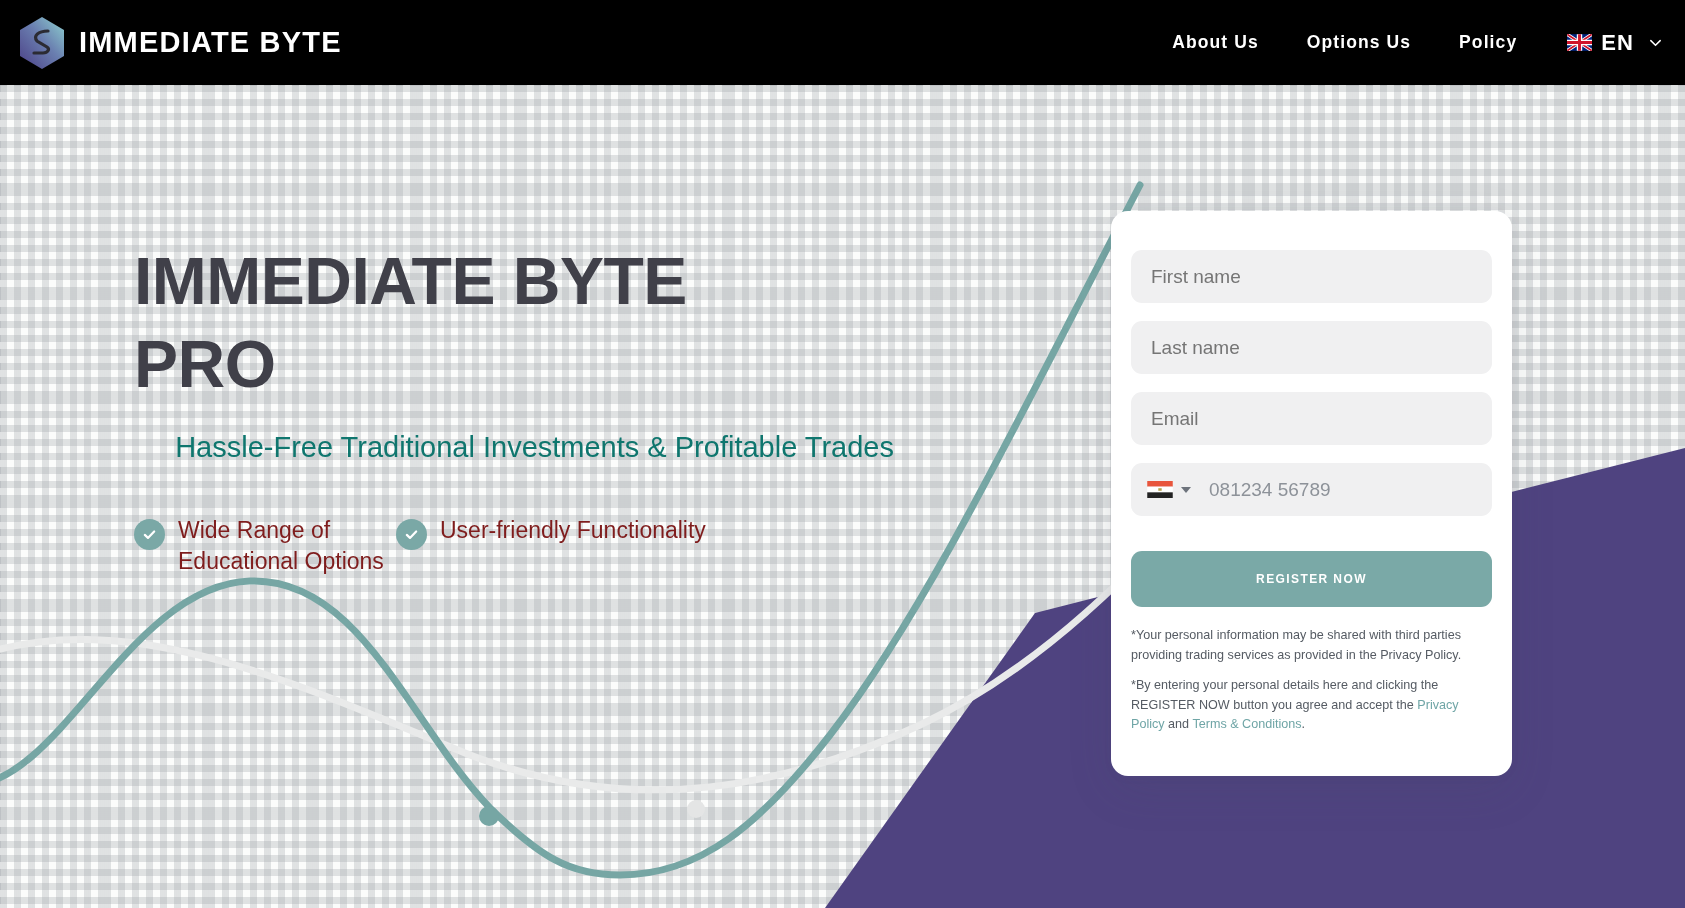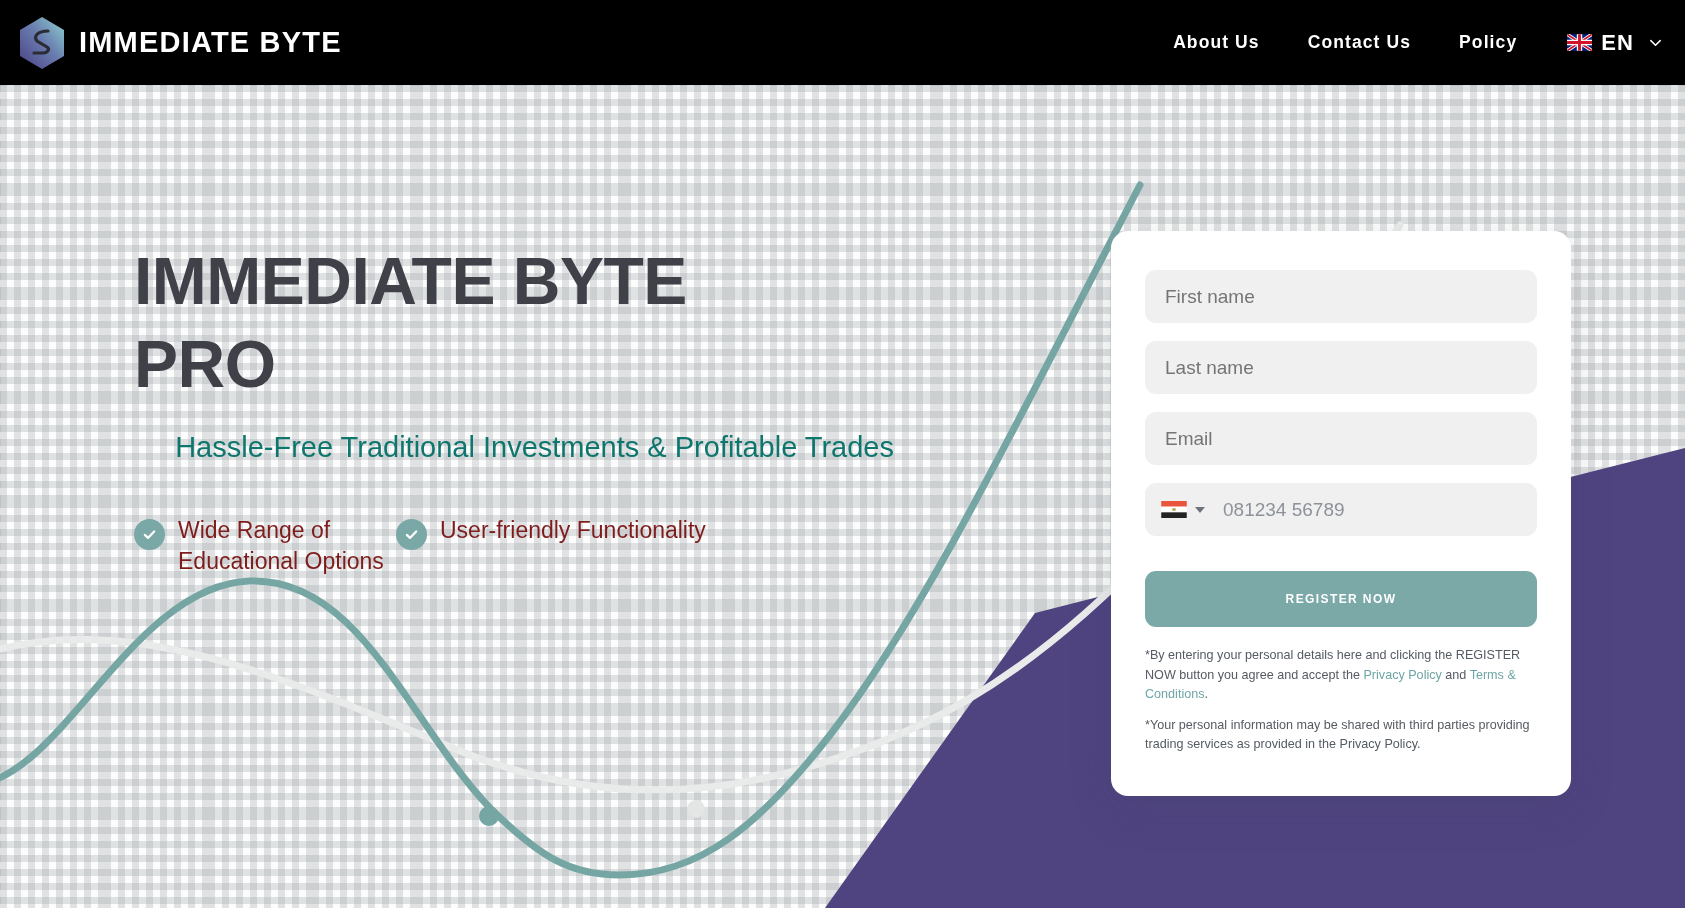--- a/index.html
+++ b/index.html
@@ -90,25 +90,24 @@
   .check{
     flex:0 0 auto; width:31px; height:31px; border-radius:50%;
     background:#7aa8a6; display:flex; align-items:center; justify-content:center;
     margin-top:4px;
   }
   .check svg{ width:17px; height:17px; display:block; }
   .feat-label{ font-size:23px; line-height:1.36; color:#7f1d1d; }
 
   
   .card{
-    position:absolute; left:1111px; top:211px; width:460px;
-    background:#fff; border-radius:17px; padding:39px 34px 30px;
+    position:absolute; left:1111px; top:211px; width:401px;
+    background:#fff; border-radius:17px; padding:39px 20px 30px;
     box-shadow:0 14px 46px rgba(70,80,95,.13), 0 2px 8px rgba(70,80,95,.05);
     z-index:30;
-    margin-top:20px;
   }
   .field{
     height:53px; background:#f0f0f1; border-radius:11px;
     display:flex; align-items:center; padding:0 20px; margin-bottom:18px;
     border:none; width:100%; font-family:"Liberation Sans", sans-serif;
     font-size:19px; color:#6e737c;
   }
   .phone-field{ padding-left:16px; gap:0;text-align:right; }
   .flag-eg{ width:26px; height:17px; display:block; flex:0 0 auto; }
   .caret{ width:0;height:0;border-left:5px solid transparent;border-right:5px solid transparent;
@@ -161,21 +160,21 @@
           </linearGradient>
         </defs>
         <polygon points="24,1 46,14 46,40 24,53 2,40 2,14" fill="url(#hexg)"></polygon>
         <path d="M30 15 C20 15, 15 20, 19 25 L29 31 C32 33, 30 37, 25 37 L16 37" fill="none" stroke="#2b2b33" stroke-width="3.2" stroke-linecap="round"></path>
       </svg>
       <span class="brand-text">IMMEDIATE BYTE</span>
     </div>
 
     <nav class="nav">
       <a class="nav-link">About Us</a>
-      <a class="nav-link">Contact Us</a>
+      <a class="nav-link">Options Us</a>
       <a class="nav-link">Policy</a>
 
       <div class="lang">
         <svg class="flag-uk" viewBox="0 0 60 40">
           <rect width="60" height="40" fill="#00247d"></rect>
           <path d="M0,0 L60,40 M60,0 L0,40" stroke="#fff" stroke-width="8"></path>
           <path d="M0,0 L60,40 M60,0 L0,40" stroke="#cf142b" stroke-width="4"></path>
           <path d="M30,0 V40 M0,20 H60" stroke="#fff" stroke-width="13"></path>
           <path d="M30,0 V40 M0,20 H60" stroke="#cf142b" stroke-width="7"></path>
         </svg>
@@ -226,20 +225,20 @@
         <rect y="13.34" width="60" height="13.33" fill="#ffffff"></rect>
         <rect y="26.67" width="60" height="13.33" fill="#232323"></rect>
         <path d="M26 17 L34 17 L34 23 L26 23 Z" fill="#b8a14a"></path>
       </svg>
       <span class="caret"></span>
       <span class="phone-ph">081234 56789</span>
     </div>
 
     <button class="register-btn">REGISTER NOW</button>
 
+    <p class="disclaimer">*Your personal information may be shared with third parties providing trading services as provided in the Privacy Policy.</p>
+
     <p class="disclaimer">
       <span>*By entering your personal details here and clicking the REGISTER NOW button you agree and accept the </span><a>Privacy Policy</a><span> and </span><a>Terms &amp; Conditions</a><span>.</span>
     </p>
-
-    <p class="disclaimer">*Your personal information may be shared with third parties providing trading services as provided in the Privacy Policy.</p>
   </div>
 
 </div>
 
 </body></html>

